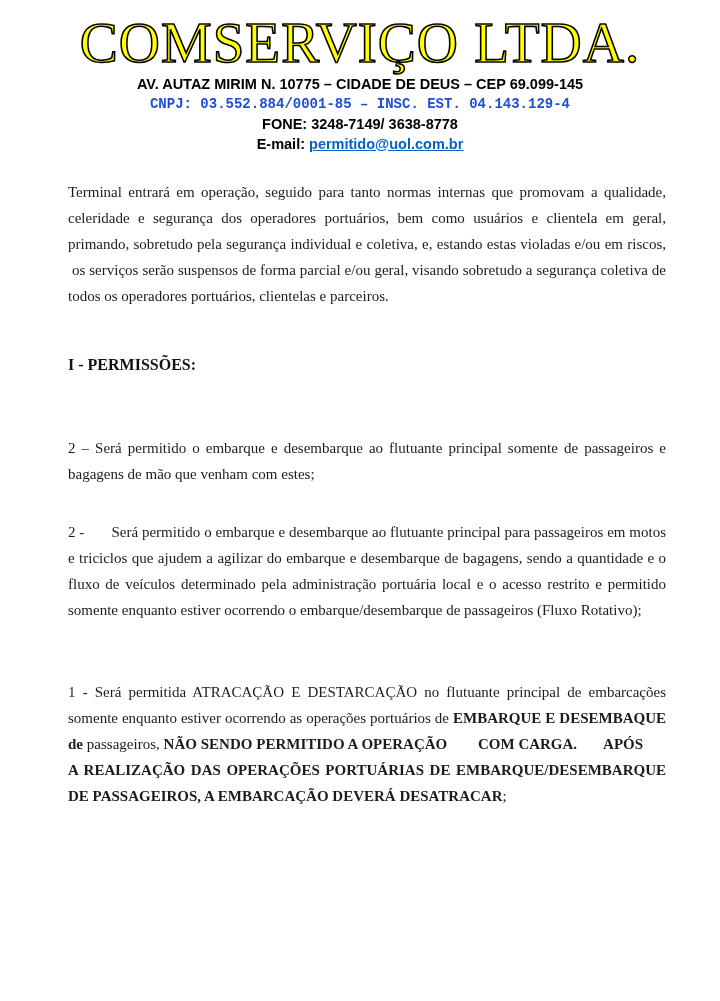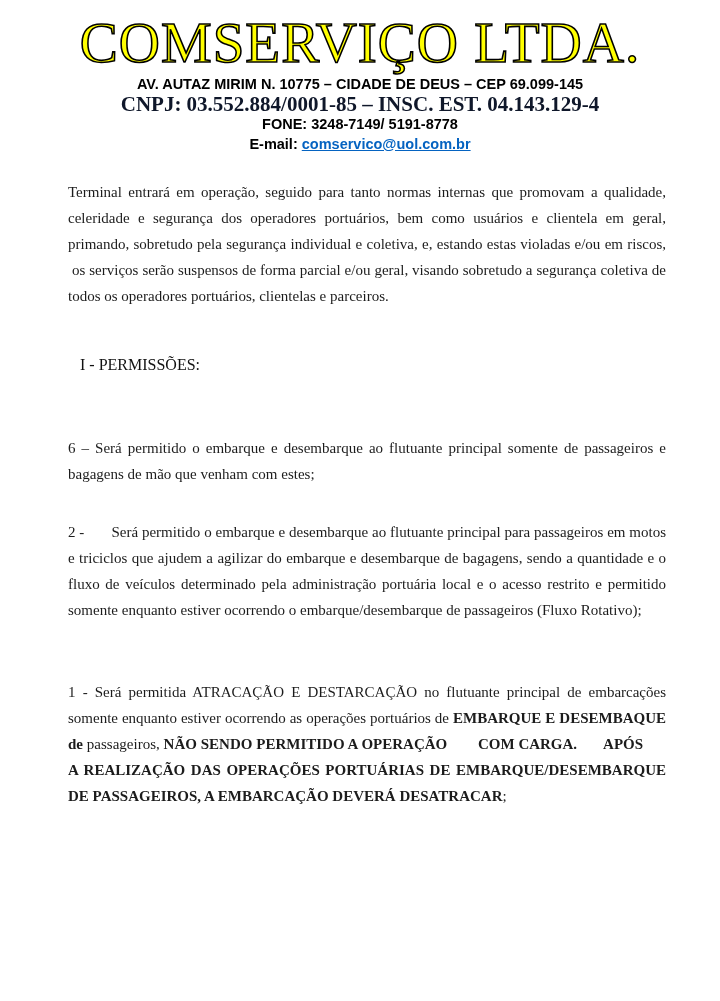--- a/index.html
+++ b/index.html
@@ -24,46 +24,46 @@
     white-space: nowrap;
   }
   .hdr-line { line-height: 19px; margin-top: 1px; }
   .hdr-sans {
     font-family: "Liberation Sans", sans-serif;
     font-weight: bold;
     font-size: 14.5px;
     color: #000000;
   }
   .hdr-serif {
-    font-family: Liberation Serif, serif;
+    font-family: Liberation Mono, monospace;
     font-weight: bold;
-    font-size: 21px;
-    color: #0f172a;
+    font-size: 14px;
+    color: #1d4ed8;
   }
   .addr-line { }
   .email-link {
     color: #0563C1;
     text-decoration: underline;
     cursor: pointer;
   }
   .doc {
     padding: 0 54px 0 68px;
     font-size: 15px;
     line-height: 26px;
     text-align: justify;
     color: #1c1c1c;
   }
   .para { margin: 0; }
   .intro { margin-top: 25px; }
   .heading {
-    font-weight: normal;
+    font-weight: bold;
     font-size: 16px;
     text-align: left;
     line-height: 21px;
-    margin: 12px;
+    margin: 0;
     color: #111111;
   }
   .h-sec1 { margin-top: 45px; }
   .h-sub1 { margin-top: 22px; }
   .item1 { margin-top: 60px; }
   .item2 { margin-top: 32px; }
   .h-sec2 { margin-top: 40px; font-size: 16.5px; }
   .item3 { margin-top: 56px; }
   .bold { font-weight: bold; }
 </style>
@@ -73,35 +73,35 @@
 <div class="page">
 
   <div class="letterhead">
     <div class="company-title">COMSERVIÇO LTDA.</div>
 
     <div class="hdr-line hdr-sans addr-line">AV. AUTAZ MIRIM N. 10775 – CIDADE DE DEUS – CEP 69.099-145</div>
 
     <div class="hdr-line hdr-serif">CNPJ: 03.552.884/0001-85 – INSC. EST. 04.143.129-4</div>
 
 
-    <div class="hdr-line hdr-sans">FONE: 3248-7149/ 5191-8778</div>
+    <div class="hdr-line hdr-sans">FONE: 3248-7149/ 3638-8778</div>
 
     <div class="hdr-line hdr-sans">
-      <span>E-mail: </span><span class="email-link">comservico@uol.com.br</span>
+      <span>E-mail: </span><span class="email-link">permitido@uol.com.br</span>
     </div>
   </div>
 
   <div class="doc">
 
     <p class="para intro">Terminal entrará em operação, seguido para tanto normas internas que promovam a qualidade, celeridade e segurança dos operadores portuários, bem como usuários e clientela em geral, primando, sobretudo pela segurança individual e coletiva, e, estando estas violadas e/ou em riscos, &nbsp;os serviços serão suspensos de forma parcial e/ou geral, visando sobretudo a segurança coletiva de todos os operadores portuários, clientelas e parceiros.</p>
 
     <p class="heading h-sec1">I - PERMISSÕES:</p>
 
 
-    <p class="para item1">6 – Será permitido o embarque e desembarque ao flutuante principal somente de passageiros e bagagens de mão que venham com estes;</p>
+    <p class="para item1">2 – Será permitido o embarque e desembarque ao flutuante principal somente de passageiros e bagagens de mão que venham com estes;</p>
 
     <p class="para item2">2 -&nbsp;&nbsp;&nbsp;&nbsp;&nbsp;&nbsp; Será permitido o embarque e desembarque ao flutuante principal para passageiros em motos e triciclos que ajudem a agilizar do embarque e desembarque de bagagens, sendo a quantidade e o fluxo de veículos determinado pela administração portuária local e o acesso restrito e permitido somente enquanto estiver ocorrendo o embarque/desembarque de passageiros (Fluxo Rotativo);</p>
 
 
     <p class="para item3"><span class="">1 - Será permitida ATRACAÇÃO E DESTARCAÇÃO no flutuante principal de embarcações somente enquanto estiver ocorrendo as operações portuários de </span><span class="bold">EMBARQUE E DESEMBAQUE de </span><span class="">passageiros, </span><span class="bold">NÃO SENDO PERMITIDO A OPERAÇÃO&nbsp;&nbsp;&nbsp;&nbsp;&nbsp;&nbsp;&nbsp; COM CARGA.&nbsp;&nbsp;&nbsp;&nbsp;&nbsp;&nbsp; APÓS&nbsp;&nbsp;&nbsp;&nbsp;&nbsp;&nbsp; A REALIZAÇÃO DAS OPERAÇÕES PORTUÁRIAS DE EMBARQUE/DESEMBARQUE DE PASSAGEIROS, A EMBARCAÇÃO DEVERÁ DESATRACAR</span><span class="">;</span></p>
 
   </div>
 </div>
 
 </body></html>

